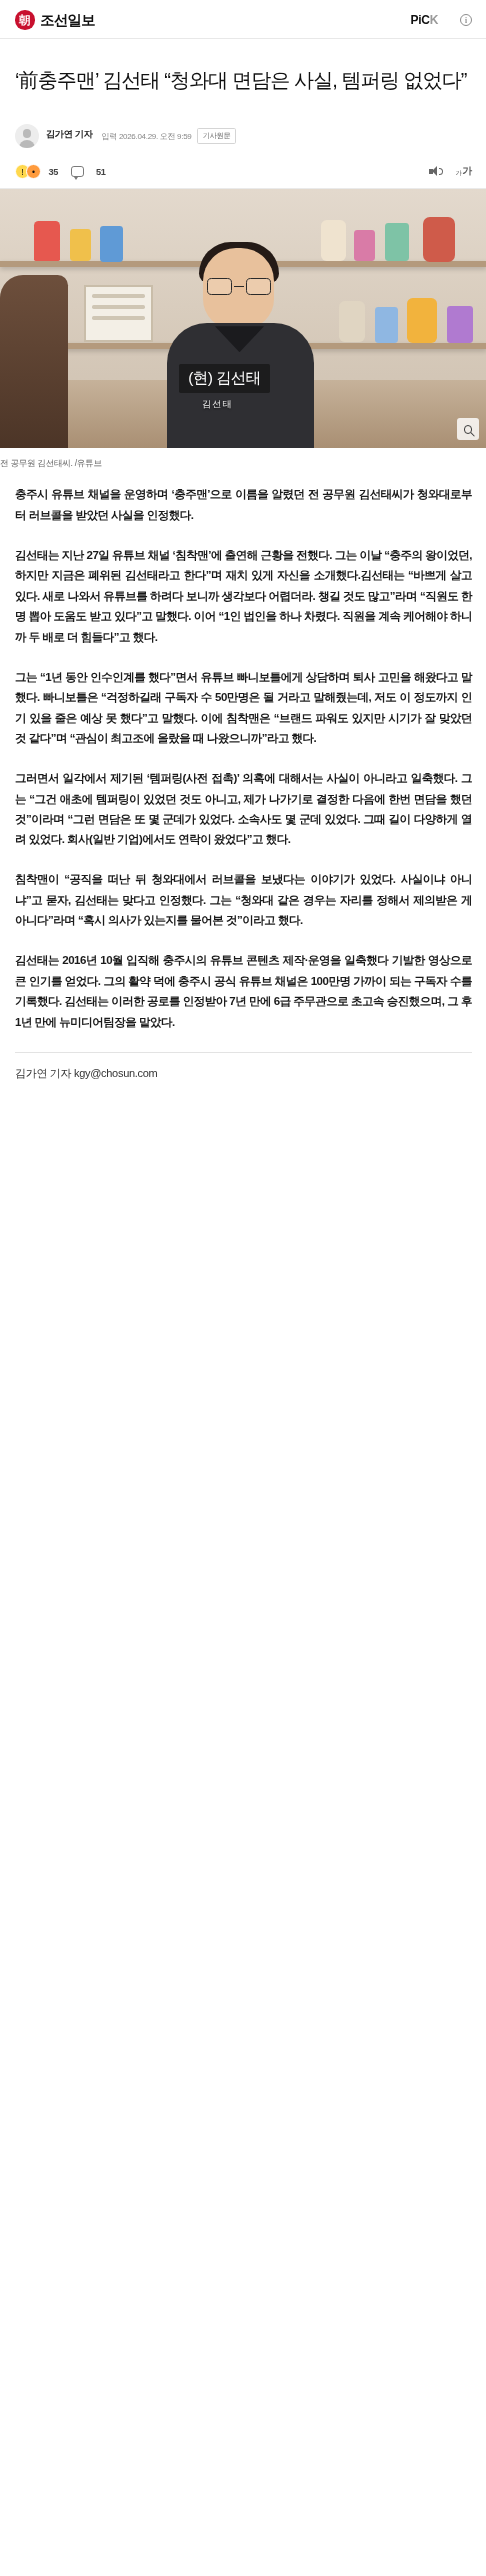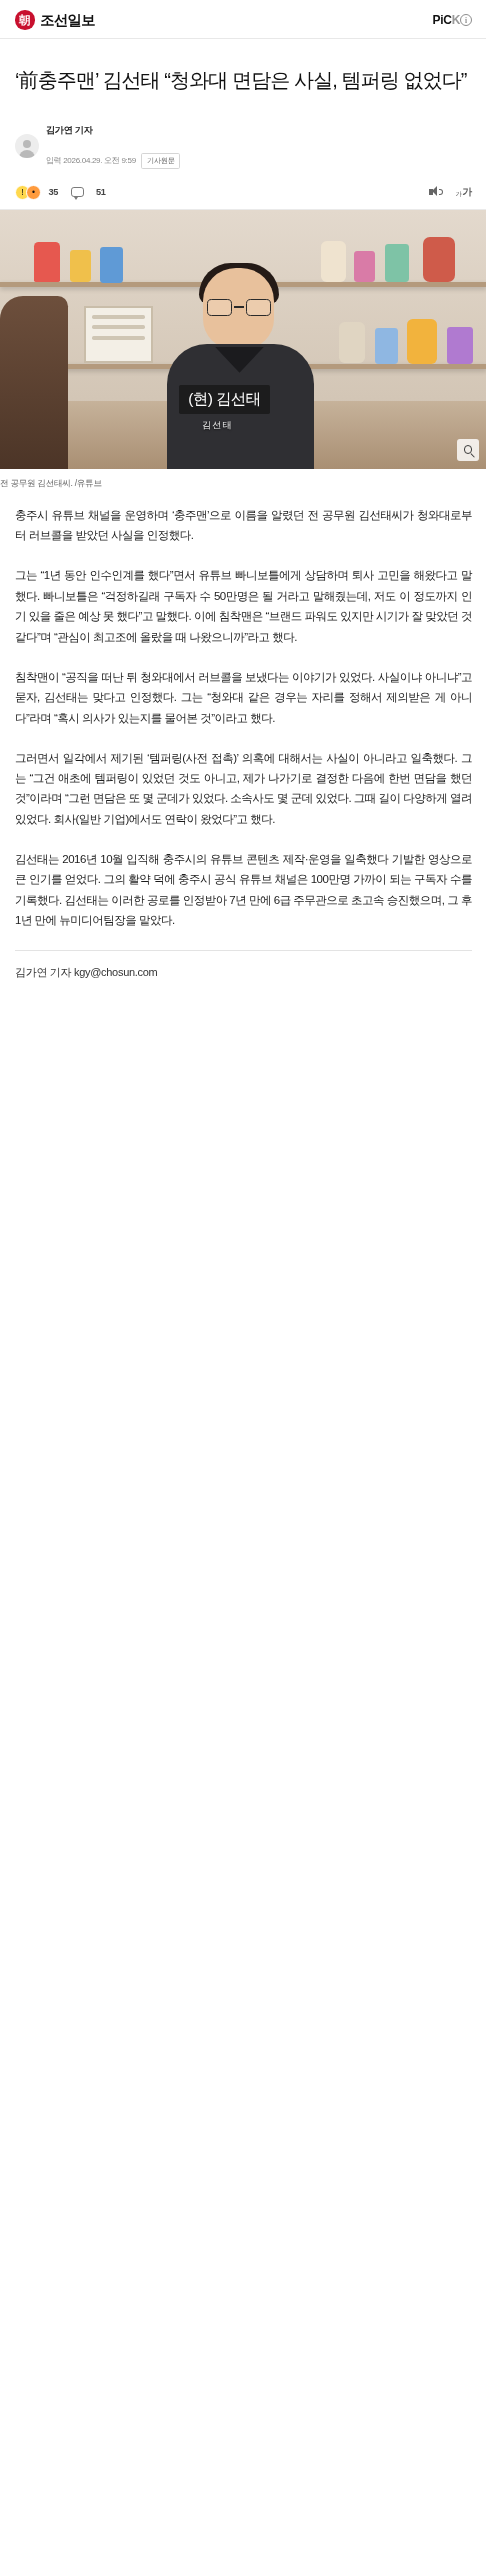--- a/index.html
+++ b/index.html
@@ -41,21 +41,21 @@
     display: flex; align-items: center; justify-content: center;
     font-family: "Liberation Serif", serif;
   }
   .brand-name {
     font-size: 14.3px;
     font-weight: bold;
     letter-spacing: -0.6px;
     color: #111;
   }
   .topbar-right {
-    display: flex; align-items: center; gap: 0;
+    display: flex; align-items: center; gap: 22px;
   }
   .pick-label {
     font-size: 12px;
     font-weight: bold;
     letter-spacing: -0.3px;
     color: #111;
   }
   .pick-label .k { color: #9a9a9a; }
   .info-icon {
     width: 12px; height: 12px;
@@ -102,21 +102,21 @@
     left: 7.7px; top: 5.2px;
   }
   .avatar::after {
     content: "";
     position: absolute;
     width: 15.5px; height: 9.2px;
     background: #b9b9b9;
     border-radius: 8px 8px 0 0;
     left: 4.3px; top: 15.5px;
   }
-  .byline-text { display: flex; flex-direction: column; gap: 16px; }
+  .byline-text { display: flex; flex-direction: row; gap: 9px; }
   .reporter {
     font-size: 9.2px;
     font-weight: bold;
     letter-spacing: -0.3px;
     color: #222;
   }
   .byline-sub {
     display: flex; align-items: center; gap: 5.7px;
   }
   .pubdate {
@@ -350,20 +350,21 @@
     text-align: left;
     font-size: 8.6px;
     color: #666;
     letter-spacing: -0.3px;
     padding: 9.2px 0 2.3px 0;
   }
 
   
   .article {
     padding: 12.6px 15px 0 15px;
+    font-weight: bold;
   }
   .article p {
     font-size: 11.5px;
     line-height: 1.78;
     letter-spacing: -0.5px;
     color: #1b1b1b;
     margin: 0 0 19.5px 0;
     text-align: justify;
   }
 
@@ -477,22 +478,23 @@
 
       <div class="zoom-btn">
         <span class="lens"></span>
       </div>
     </div>
     <figcaption>전 공무원 김선태씨. /유튜브</figcaption>
   </figure>
 
   <div class="article">
     <p>충주시 유튜브 채널을 운영하며 ‘충주맨’으로 이름을 알렸던 전 공무원 김선태씨가 청와대로부터 러브콜을 받았던 사실을 인정했다.</p>
+    <p>김선태는 지난 27일 유튜브 채널 ‘침착맨’에 출연해 근황을 전했다. 그는 이날 “충주의 왕이었던, 하지만 지금은 폐위된 김선태라고 한다”며 재치 있게 자신을 소개했다.김선태는 “바쁘게 살고 있다. 새로 나와서 유튜브를 하려다 보니까 생각보다 어렵더라. 챙길 것도 많고”라며 “직원도 한 명 뽑아 도움도 받고 있다”고 말했다. 이어 “1인 법인을 하나 차렸다. 직원을 계속 케어해야 하니까 두 배로 더 힘들다”고 했다.</p>
     <p>그는 “1년 동안 인수인계를 했다”면서 유튜브 빠니보틀에게 상담하며 퇴사 고민을 해왔다고 말했다. 빠니보틀은 “걱정하길래 구독자 수 50만명은 될 거라고 말해줬는데, 저도 이 정도까지 인기 있을 줄은 예상 못 했다”고 말했다. 이에 침착맨은 “브랜드 파워도 있지만 시기가 잘 맞았던 것 같다”며 “관심이 최고조에 올랐을 때 나왔으니까”라고 했다.</p>
+    <p>그러면서 일각에서 제기된 ‘템퍼링(사전 접촉)’ 의혹에 대해서는 사실이 아니라고 일축했다. 그는 “그건 애초에 템퍼링이 있었던 것도 아니고, 제가 나가기로 결정한 다음에 한번 면담을 했던 것”이라며 “그런 면담은 또 몇 군데가 있었다. 소속사도 몇 군데 있었다. 그때 길이 다양하게 열려 있었다. 회사(일반 기업)에서도 연락이 왔었다”고 했다.</p>
     <p>침착맨이 “공직을 떠난 뒤 청와대에서 러브콜을 보냈다는 이야기가 있었다. 사실이냐 아니냐”고 묻자, 김선태는 맞다고 인정했다. 그는 “청와대 같은 경우는 자리를 정해서 제의받은 게 아니다”라며 “혹시 의사가 있는지를 물어본 것”이라고 했다.</p>
-    <p>그러면서 일각에서 제기된 ‘템퍼링(사전 접촉)’ 의혹에 대해서는 사실이 아니라고 일축했다. 그는 “그건 애초에 템퍼링이 있었던 것도 아니고, 제가 나가기로 결정한 다음에 한번 면담을 했던 것”이라며 “그런 면담은 또 몇 군데가 있었다. 소속사도 몇 군데 있었다. 그때 길이 다양하게 열려 있었다. 회사(일반 기업)에서도 연락이 왔었다”고 했다.</p>
     <p>김선태는 2016년 10월 입직해 충주시의 유튜브 콘텐츠 제작·운영을 일축했다 기발한 영상으로 큰 인기를 얻었다. 그의 활약 덕에 충주시 공식 유튜브 채널은 100만명 가까이 되는 구독자 수를 기록했다. 김선태는 이러한 공로를 인정받아 7년 만에 6급 주무관으로 초고속 승진했으며, 그 후 1년 만에 뉴미디어팀장을 맡았다.</p>
   </div>
 
   <div class="footer">김가연 기자 kgy@chosun.com</div>
 
 </div>
 
 
 </body></html>

